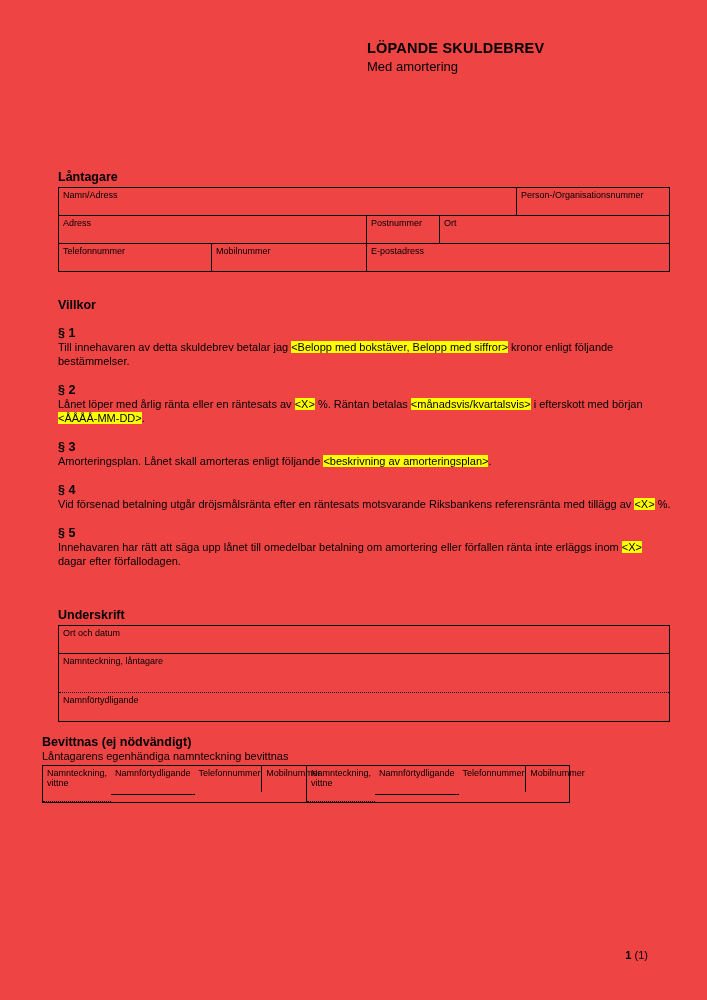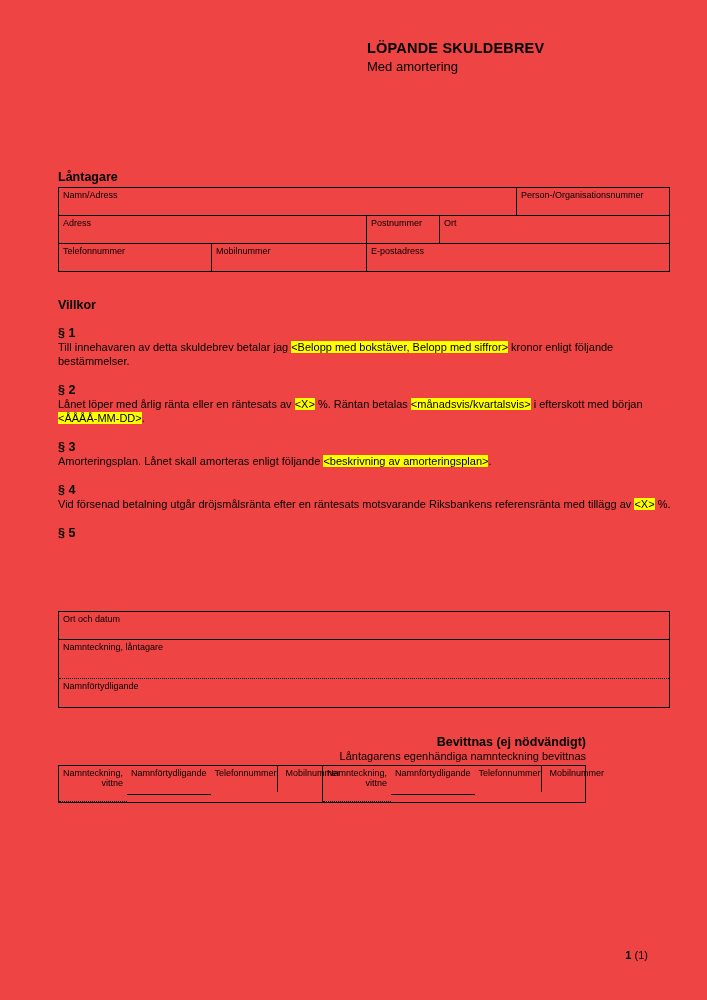--- a/index.html
+++ b/index.html
@@ -50,21 +50,21 @@
   .hl { background:#ffff00; }
 
   
   .signature { position:absolute; left:58px; top:608px; width:612px; }
   .s-r1 { height:27px; }
   .s-r2 { height:38px; }
   .s-r3 { height:28px; }
   .s-full { width:100%; }
 
   
-  .witness { position:absolute; left:58px; top:735px; width:528px;text-align:right; }
+  .witness { position:absolute; left:42px; top:735px; width:528px; }
   .witness-sub { margin:1px 0 2px 0; font-size:11px; line-height:13px; }
   .wtbl { border:1px solid #000; display:flex; margin-top:2px; }
   .wcol { width:50%; display:flex; flex-direction:row; box-sizing:border-box; }
   .wcol + .wcol { border-left:1px solid #000; }
   .w-sig  { height:36px; border-bottom:1px dotted #000; box-sizing:border-box; padding:2px 4px; }
   .w-nfm  { height:29px; border-bottom:1px solid #000; box-sizing:border-box; padding:2px 4px; }
   .w-phones { display:flex; height:26px; }
   .w-phone { width:50%; box-sizing:border-box; padding:2px 4px; }
   .w-phone + .w-phone { border-left:1px solid #000; }
 
@@ -127,23 +127,25 @@
     <h3 class="term-num">§ 2</h3>
     <p class="term-text"><span>Lånet löper med årlig ränta eller en räntesats av </span><span class="hl" style="background: rgb(255, 255, 0);">&lt;X&gt;</span><span> %. Räntan betalas </span><span class="hl" style="background: rgb(255, 255, 0);">&lt;månadsvis/kvartalsvis&gt;</span><span> i efterskott med början </span><span class="hl" style="background: rgb(255, 255, 0);">&lt;ÅÅÅÅ-MM-DD&gt;</span><span>.</span></p>
 
     <h3 class="term-num">§ 3</h3>
     <p class="term-text"><span>Amorteringsplan. Lånet skall amorteras enligt följande </span><span class="hl" style="background: rgb(255, 255, 0);">&lt;beskrivning av amorteringsplan&gt;</span><span>.</span></p>
 
     <h3 class="term-num">§ 4</h3>
     <p class="term-text"><span>Vid försenad betalning utgår dröjsmålsränta efter en räntesats motsvarande Riksbankens referensränta med tillägg av </span><span class="hl" style="background: rgb(255, 255, 0);">&lt;X&gt;</span><span> %.</span></p>
 
     <h3 class="term-num">§ 5</h3>
+    <p class="term-text"><span>Innehavaren har rätt att säga upp lånet till omedelbar betalning om amortering eller förfallen ränta inte erläggs inom </span><span class="hl" style="background: rgb(255, 255, 0);">&lt;X&gt;</span><span> dagar efter förfallodagen.</span></p>
   </section>
 
   <section class="signature">
+    <h2 class="h-sec">Underskrift</h2>
     <div class="tbl">
       <div class="tr s-r1">
         <div class="td s-full">
           <span class="lbl">Ort och datum</span>
         </div>
       </div>
       <div class="tr s-r2">
         <div class="td s-full">
           <span class="lbl">Namnteckning, låntagare</span>
         </div>

